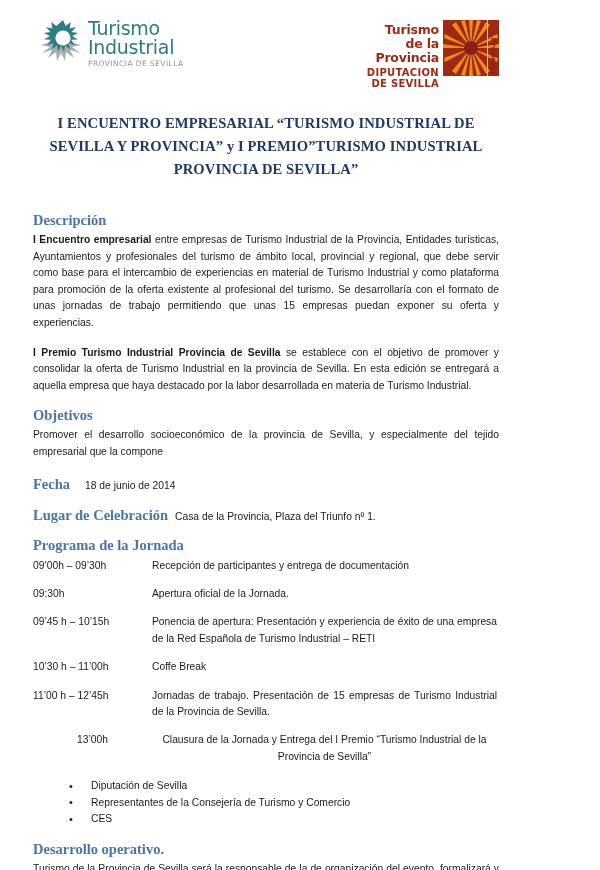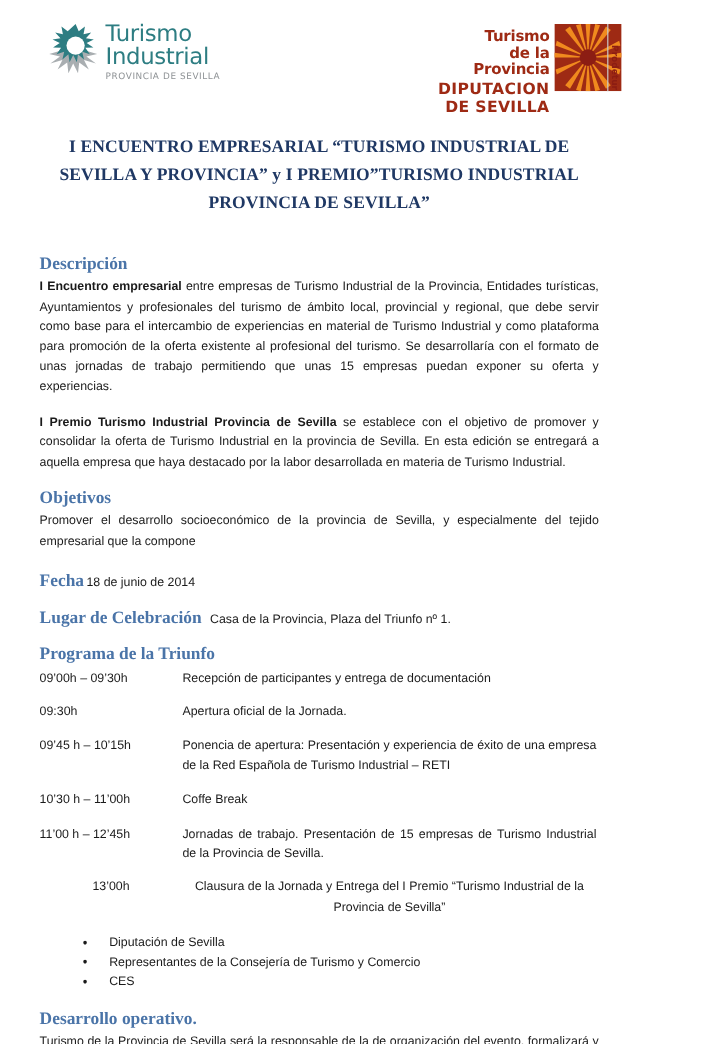--- a/index.html
+++ b/index.html
@@ -82,21 +82,21 @@
     font-weight: bold;
     font-size: 12.5px;
     color: #9e2a14;
     line-height: 14px;
     letter-spacing: -0.2px;
   }
   .lr-t3 {
     display: block;
     font-family: "DejaVu Sans", sans-serif;
     font-weight: bold;
-    font-size: 13px;
+    font-size: 10px;
     color: #9e2a14;
     letter-spacing: 0.3px;
     margin-top: 2px;
   }
   .logo-right-mark {
     position: relative;
     width: 56px;
     height: 56px;
   }
   .prodetur {
@@ -284,29 +284,29 @@
     <p class="body"><b>I Encuentro empresarial</b><span> entre empresas de Turismo Industrial de la Provincia, Entidades turísticas, Ayuntamientos y profesionales del turismo de ámbito local, provincial y regional, que debe servir como base para el intercambio de experiencias en material de Turismo Industrial y como plataforma para promoción de la oferta existente al profesional del turismo. Se desarrollaría con el formato de unas jornadas de trabajo permitiendo que unas 15 empresas puedan exponer su oferta y experiencias.</span></p>
     <p class="body" style="margin-top:13px"><b>I Premio Turismo Industrial Provincia de Sevilla</b><span> se establece con el objetivo de promover y consolidar la oferta de Turismo Industrial en la provincia de Sevilla. En esta edición se entregará a aquella empresa que haya destacado por la labor desarrollada en materia de Turismo Industrial.</span></p>
   </div>
 
   <div class="block-tight">
     <h2 class="section">Objetivos</h2>
     <p class="body">Promover el desarrollo socioeconómico de la provincia de Sevilla, y especialmente del tejido empresarial que la compone</p>
   </div>
 
   <div style="margin-top:14px">
-    <span class="inline-head">Fecha</span><span class="inline-val" style="margin-left:2px">18 de junio de 2014</span>
+    <span class="inline-head">Fecha</span><span class="inline-val" style="margin-left:15px">18 de junio de 2014</span>
   </div>
 
   <div style="margin-top:13px">
     <span class="inline-head">Lugar de Celebración</span><span class="inline-val" style="margin-left:7px">Casa de la Provincia, Plaza del Triunfo nº 1.</span>
   </div>
 
   <div style="margin-top:13px">
-    <h2 class="section">Programa de la Triunfo</h2>
+    <h2 class="section">Programa de la Jornada</h2>
     <table class="program">
       <tbody>
         <tr>
           <td class="time">09’00h – 09’30h</td>
           <td class="desc">Recepción de participantes y entrega de documentación</td>
         </tr>
         <tr>
           <td class="time">09:30h</td>
           <td class="desc"> Apertura oficial de la Jornada.</td>
         </tr>

